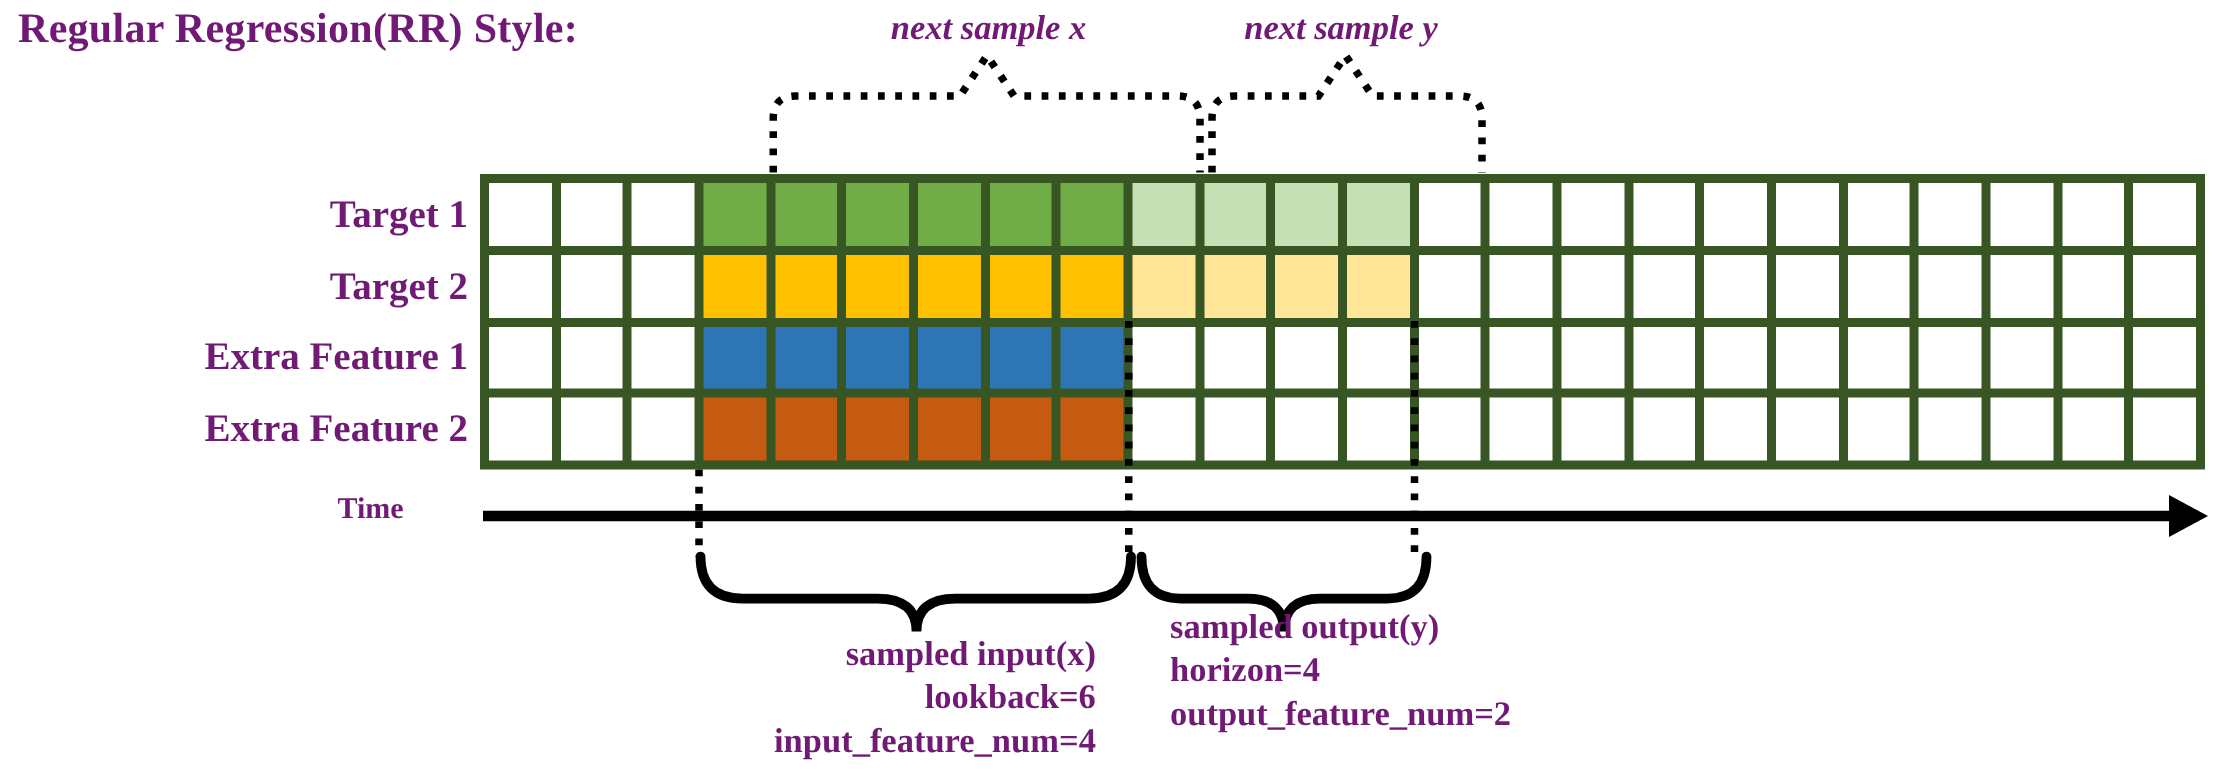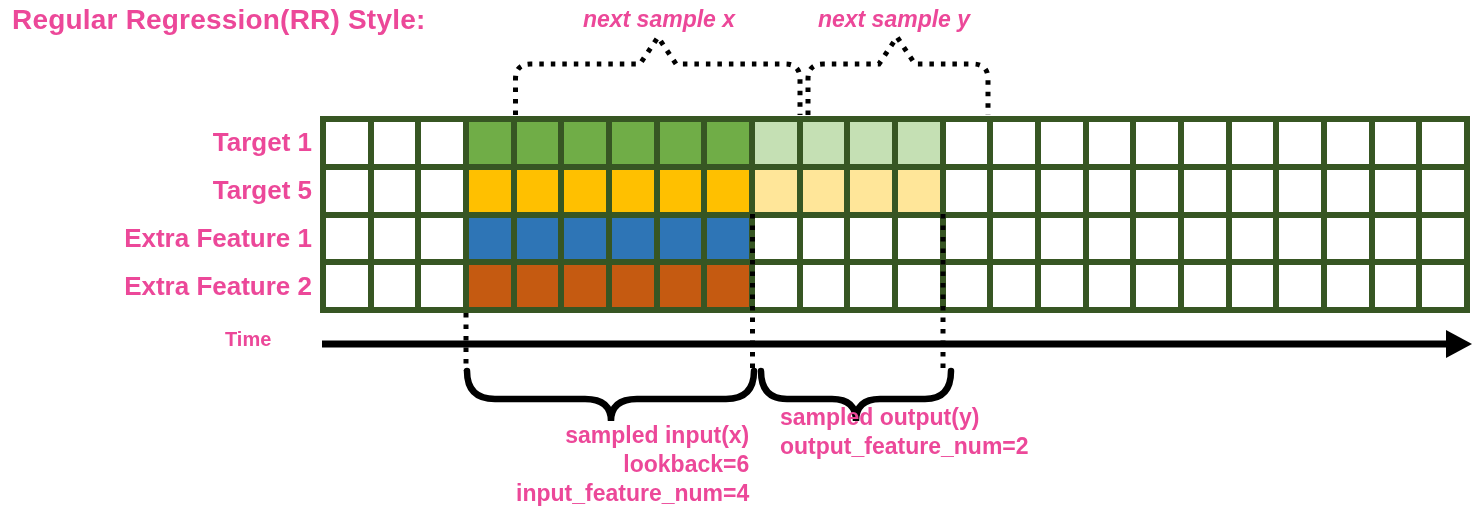--- a/index.html
+++ b/index.html
@@ -1,18 +1,18 @@
 <!DOCTYPE html>
 <html style="--grid-border: #375623; --green: #70AD47; --light-green: #C5E0B4; --gold: #FFC000; --light-gold: #FFE699; --blue: #2E75B6; --orange: #C55A11; --cell-empty: #FFFFFF; --line-art: #000000; --text: #111111;"><head>
 <meta charset="utf-8">
 <style>
   html,body { margin:0; padding:0; background:#ffffff; }
   .canvas {
     position:relative; width:1476px; height:516px; background:#ffffff;
-    font-family:Liberation Sans, sans-serif; color:#ec4899; overflow:hidden;
+    font-family:Liberation Serif, serif; color:#701a75; overflow:hidden;
   }
   .abs { position:absolute; }
   .title { left:12px; top:4px; font-size:28px; font-weight:bold; letter-spacing:0.2px; }
   .ann { top:6px; font-size:23px; font-weight:bold; font-style:italic; transform:translateX(-50%); white-space:nowrap; }
   .ann-x { left:659px; }
   .ann-y { left:894px; }
   .row-labels {
     left:0; top:116px; width:312px; height:197px;
     display:flex; flex-direction:column; gap:6px; padding:6px 0; box-sizing:border-box;
   }
@@ -40,21 +40,21 @@
 
 <div class="canvas">
 
   <div class="abs title">Regular Regression(RR) Style:</div>
 
   <div class="abs ann ann-y">next sample y</div>
   <div class="abs ann ann-x">next sample x</div>
 
   <div class="abs row-labels">
       <div class="row-label">Target 1</div>
-      <div class="row-label">Target 5</div>
+      <div class="row-label">Target 2</div>
       <div class="row-label">Extra Feature 1</div>
       <div class="row-label">Extra Feature 2</div>
     </div>
 
   <div class="abs grid" style="grid-template-columns: repeat(24, 1fr); grid-template-rows: repeat(4, 1fr);">
       <div class="cell" style="background: rgb(255, 255, 255);"></div>
       <div class="cell" style="background: rgb(255, 255, 255);"></div>
       <div class="cell" style="background: rgb(255, 255, 255);"></div>
       <div class="cell" style="background: rgb(112, 173, 71);"></div>
       <div class="cell" style="background: rgb(112, 173, 71);"></div>
@@ -166,16 +166,17 @@
   </svg>
 
   <div class="abs note note-input">
     <div>sampled input(x)</div>
     <div>lookback=6</div>
     <div>input_feature_num=4</div>
   </div>
 
   <div class="abs note note-output">
     <div>sampled output(y)</div>
+    <div>horizon=4</div>
     <div>output_feature_num=2</div>
   </div>
 
 </div>
 
 </body></html>

